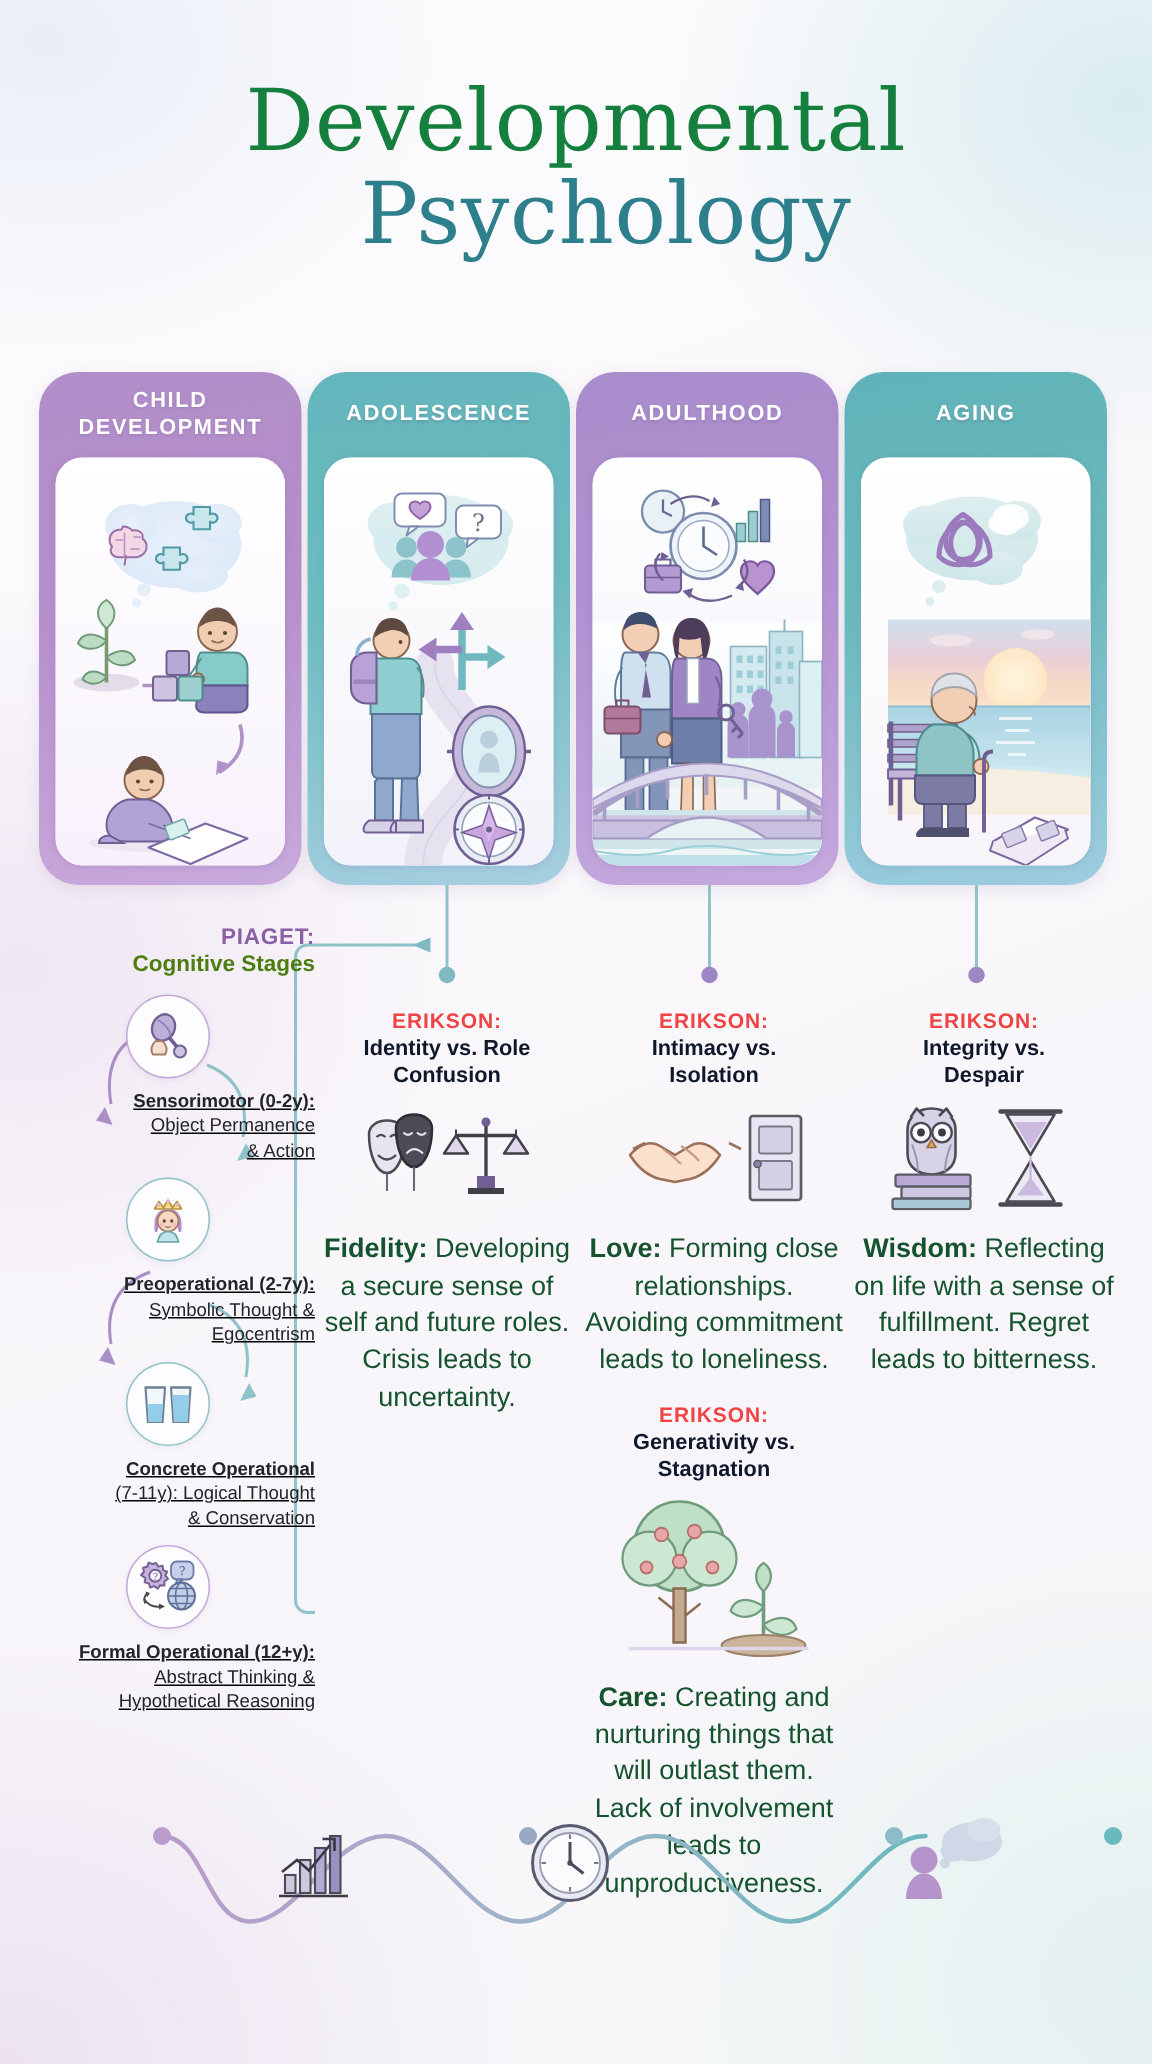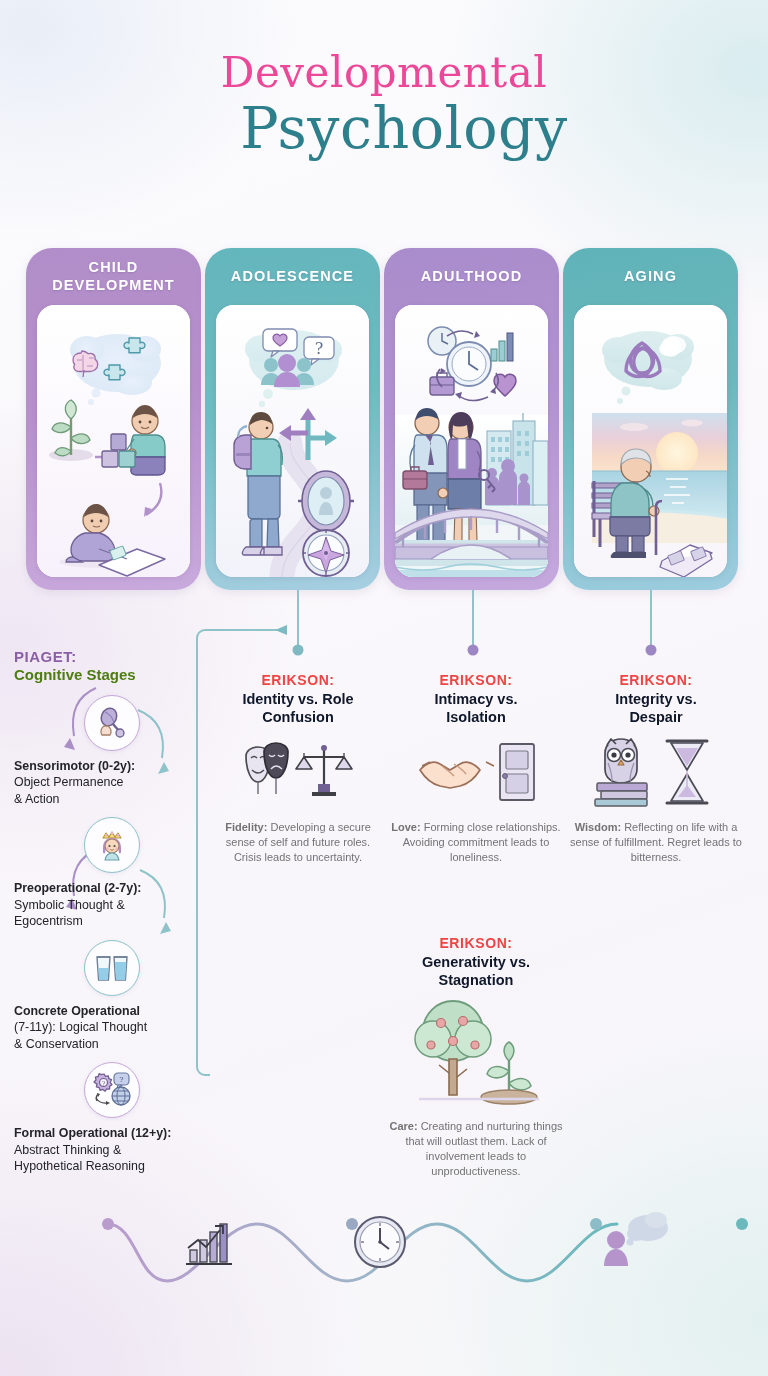--- a/index.html
+++ b/index.html
@@ -19,21 +19,21 @@
   #page { position:relative; width:768px; height:1376px; }
 
   
   .title-wrap { position:absolute; left:0; top:52px; width:768px; text-align:center; }
   .title-l1, .title-l2 {
     font-family:"DejaVu Serif", serif;
     font-weight:400;
     letter-spacing:.5px;
     line-height:1.02;
   }
-  .title-l1 { font-size:42px; color:#ec4899; }
+  .title-l1 { font-size:57px; color:#15803d; }
   .title-l2 { font-size:57px; color:#2d7f8c; margin-top:4px;margin-left:40px; }
 
   
   .cards { position:absolute; top:248px; left:26px; width:718px; height:342px; display:flex; gap:4px; }
   .card {
     width:175px; height:342px; border-radius:26px; position:relative;
     box-shadow:0 3px 10px rgba(120,100,150,.13);
     overflow:hidden;
   }
   .card.c1 { background:linear-gradient(170deg,#b18ec9 0%,#b68fcb 45%,#c9aadd 100%); }
@@ -51,43 +51,43 @@
     position:absolute; left:11px; top:57px; width:153px; height:272px;
     background:#ffffff; border-radius:18px; overflow:hidden;
     box-shadow:0 1px 5px rgba(90,70,120,.14);
   }
   .card-img svg { display:block; width:100%; height:100%; }
 
   
   .connectors { position:absolute; left:0; top:580px; width:768px; height:520px; pointer-events:none; }
 
   
-  .piaget { position:absolute; left:14px; top:648px; width:196px; text-align:left; }
+  .piaget { position:absolute; left:14px; top:616px; width:196px; text-align:right; }
   .sec-head { line-height:1.22; }
   .sec-head .k { display:block; font-size:15px; font-weight:600; color:#8a5fa6; letter-spacing:.5px; }
   .sec-head .v { display:block; font-size:15px; font-weight:600; color:#4d7c0f; }
-  .p-stage { margin-top:10px; }
+  .p-stage { margin-top:10px;text-decoration:underline; }
   .p-circle {
     width:56px; height:56px; border-radius:50%; margin:0 auto;
     background:#fdfcfe; border:1.6px solid #c4a8d8;
     display:flex; align-items:center; justify-content:center;
     box-shadow:0 1px 4px rgba(120,95,160,.12);
   }
   .p-circle.teal { border-color:#8ec3ca; }
   .p-circle svg { display:block; }
   .p-label { margin-top:7px; font-size:12.4px; line-height:1.33; color:#23242a; }
   .p-label b { font-weight:700; }
 
   
   .erikson { position:absolute; text-align:center; }
   .e-head { line-height:1.25; }
   .e-head .k { display:block; font-size:14px; font-weight:600; color:#ef4444; letter-spacing:.6px; }
   .e-head .v { display:block; font-size:14.5px; font-weight:600; color:#0f172a; }
   .e-icon { height:72px; display:flex; align-items:center; justify-content:center; margin-top:10px; }
-  .e-body { margin-top:12px; font-size:11px; line-height:1.38; color:#737373; }
+  .e-body { margin-top:12px; font-size:18px; line-height:1.38; color:#14532d; }
   .e-body b { font-weight:700; }
 
   .col-ado  { left:212px; top:672px; width:172px; }
   .col-adu  { left:388px; top:672px; width:176px; }
   .col-age  { left:566px; top:672px; width:180px; }
   .col-gen  { left:388px; top:935px; width:176px; }
 
   
   .footer { position:absolute; left:0; top:1196px; width:768px; height:110px; }
 </style>

